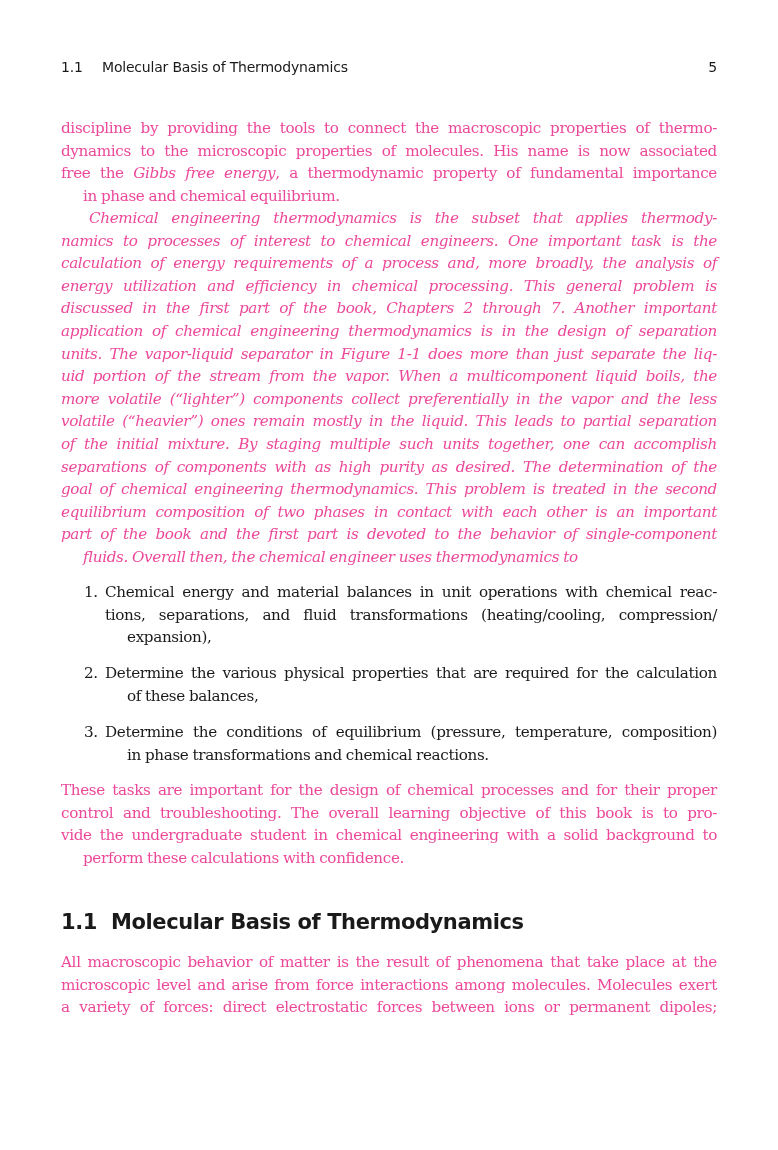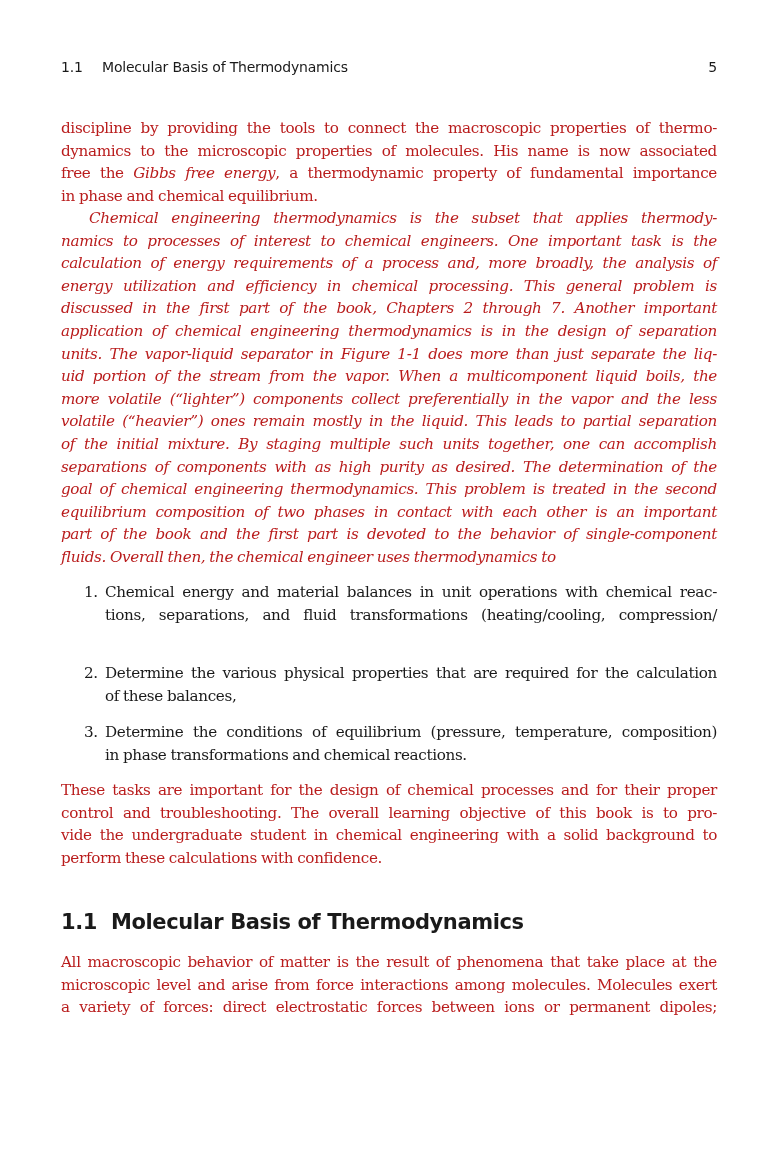--- a/index.html
+++ b/index.html
@@ -42,32 +42,33 @@
     }
     .body-text {
       position: absolute;
       left: 61px;
       width: 656px;
       font-family: "DejaVu Serif", "Liberation Serif", serif;
       font-size: 15.2px;
       letter-spacing: -0.35px;
       word-spacing: -0.5px;
       line-height: 22.6px;
-      color: #b91c1c;
+      color: #ec4899;
     }
     .line {
       display: block;
       white-space: nowrap;
       text-align: justify;
       text-align-last: justify;
       height: 22.6px;
       overflow: visible;
     }
     .line.last {
       text-align-last: left;
+      margin-left: 22px;
     }
     .indent { padding-left: 28px; }
     .p1 { top: 117px; }
     .p2 { top: 207px; font-style: italic; }
     .list {
       position: absolute;
       left: 78px;
       width: 639px;
       font-family: "DejaVu Serif", "Liberation Serif", serif;
       font-size: 15.2px;
@@ -153,20 +154,21 @@
   <span class="line">part of the book and the first part is devoted to the behavior of single-component</span>
   <span class="line last">fluids. Overall then, the chemical engineer uses thermodynamics to</span>
 </div>
 
 <div class="list">
   <div class="list-item li1">
     <span class="num">1.</span>
     <div class="item-body">
       <span class="line">Chemical energy and material balances in unit operations with chemical reac-</span>
       <span class="line">tions, separations, and fluid transformations (heating/cooling, compression/</span>
+      <span class="line last">expansion),</span>
     </div>
   </div>
   <div class="list-item li2">
     <span class="num">2.</span>
     <div class="item-body">
       <span class="line">Determine the various physical properties that are required for the calculation</span>
       <span class="line last">of these balances,</span>
     </div>
   </div>
   <div class="list-item li3">

